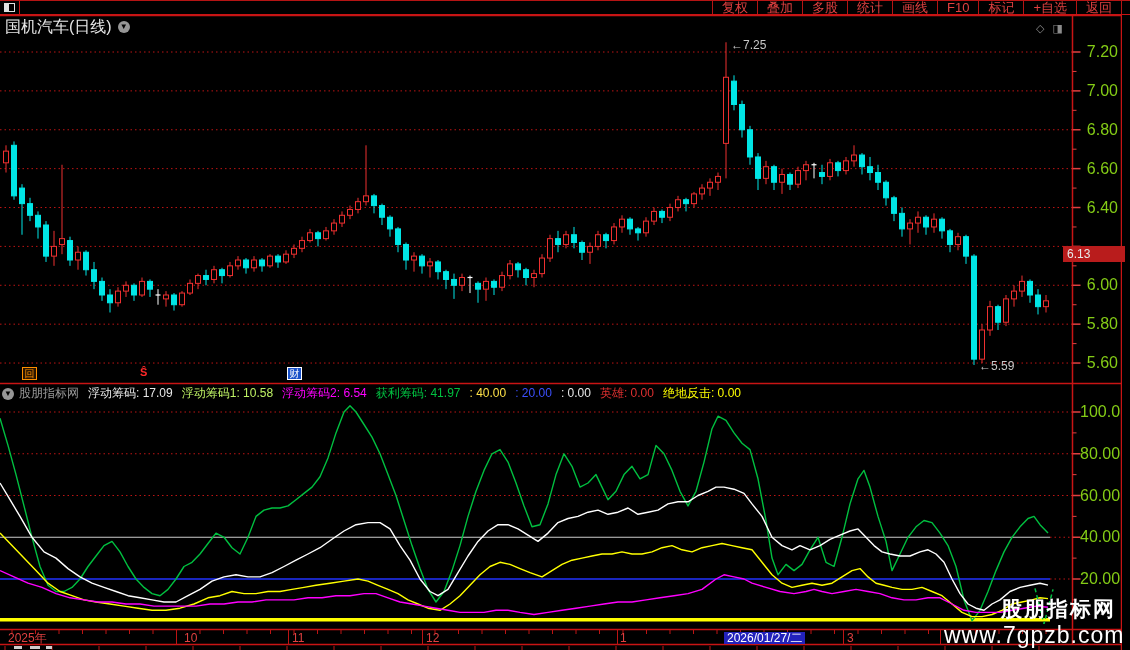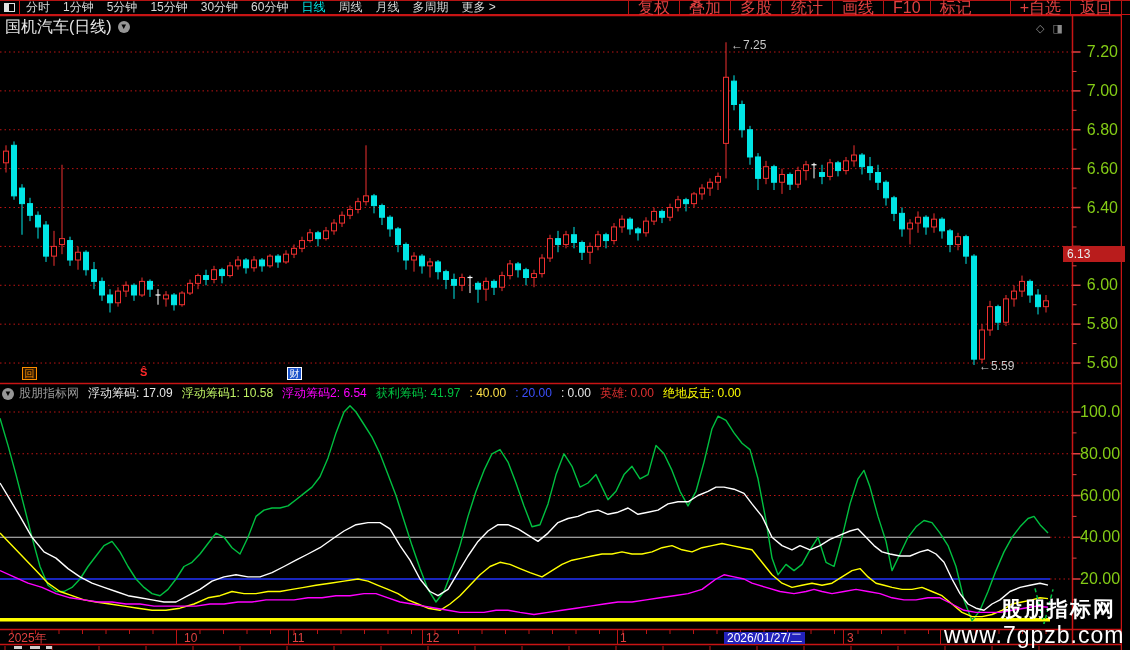--- a/index.html
+++ b/index.html
@@ -6,21 +6,21 @@
   body{width:1130px;height:650px;background:#000;position:relative;overflow:hidden;
        font-family:"Liberation Sans","DejaVu Sans",sans-serif;}
   .abs{position:absolute;}
   
   #menu-bar{left:0;top:0;width:1130px;height:15px;border-top:1px solid #b41414;border-bottom:1px solid #c81414;box-sizing:border-box;background:#000;display:flex;align-items:center;z-index:5;}
   #win-icon-cell{width:19px;height:14px;border-right:1px solid #c81414;display:flex;align-items:center;justify-content:center;flex:0 0 auto;}
   #win-icon{width:11px;height:9px;border:1px solid #e0e0e0;box-sizing:border-box;position:relative;}
   #win-icon::after{content:"";position:absolute;left:0;top:0;width:4px;height:7px;background:#e0e0e0;}
   #menu-left{display:flex;gap:13px;padding-left:6px;font-size:12px;line-height:13px;white-space:nowrap;}
   #menu-left .mi{cursor:default;}
-  #menu-right{margin-left:auto;display:flex;font-size:16px;line-height:13px;height:14px;align-items:center;margin-right:8px;}
+  #menu-right{margin-left:auto;display:flex;font-size:13px;line-height:13px;height:14px;align-items:center;margin-right:8px;}
   #menu-right .mr{padding:0 9px;border-left:1px solid #b41414;white-space:nowrap;}
   #menu-right .mr:last-child{border-right:1px solid #b41414;}
   
   #title-row{left:0;top:16px;width:1072px;height:22px;display:flex;align-items:center;z-index:5;}
   #page-title{color:#e6e6e6;font-size:16px;margin-left:5px;white-space:nowrap;}
   .circle-ico{width:12px;height:12px;border-radius:50%;background:#969696;color:#000;font-size:8px;line-height:12px;text-align:center;margin-left:6px;flex:0 0 auto;}
   #title-icons{position:absolute;left:1036px;top:22px;display:flex;gap:8px;color:#8c8c8c;font-size:11px;z-index:6;}
   
   .ylab{position:absolute;left:1080px;width:38px;text-align:right;color:#84cc16;font-size:16px;line-height:12px;z-index:4;}
   .dlab{position:absolute;top:632px;color:#e04040;font-size:12px;line-height:12px;z-index:4;white-space:nowrap;}
@@ -40,42 +40,29 @@
   #chart-svg{left:0;top:0;z-index:2;}
   #right-strip{left:1122px;top:0;width:8px;height:650px;background:#000;z-index:3;}
 </style>
 </head>
 <body>
 
 <div class="abs" id="menu-bar">
   <div id="win-icon-cell">
     <span id="win-icon"></span>
   </div>
-  <div id="menu-left">
-      <span class="mi" style="color: rgb(216, 216, 216);">分时</span>
-      <span class="mi" style="color: rgb(216, 216, 216);">1分钟</span>
-      <span class="mi" style="color: rgb(216, 216, 216);">5分钟</span>
-      <span class="mi" style="color: rgb(216, 216, 216);">15分钟</span>
-      <span class="mi" style="color: rgb(216, 216, 216);">30分钟</span>
-      <span class="mi" style="color: rgb(216, 216, 216);">60分钟</span>
-      <span class="mi" style="color: rgb(0, 232, 232);">日线</span>
-      <span class="mi" style="color: rgb(216, 216, 216);">周线</span>
-      <span class="mi" style="color: rgb(216, 216, 216);">月线</span>
-      <span class="mi" style="color: rgb(216, 216, 216);">多周期</span>
-      <span class="mi" style="color: rgb(216, 216, 216);">更多 &gt;</span>
-    </div>
   <div id="menu-right">
       <span class="mr" style="color: rgb(224, 64, 64);">复权</span>
       <span class="mr" style="color: rgb(224, 64, 64);">叠加</span>
       <span class="mr" style="color: rgb(224, 64, 64);">多股</span>
       <span class="mr" style="color: rgb(224, 64, 64);">统计</span>
       <span class="mr" style="color: rgb(224, 64, 64);">画线</span>
       <span class="mr" style="color: rgb(224, 64, 64);">F10</span>
       <span class="mr" style="color: rgb(224, 64, 64);">标记</span>
-      <span class="mr" style="color: rgb(224, 64, 64); margin-left: 29px;">+自选</span>
+      <span class="mr" style="color: rgb(224, 64, 64);">+自选</span>
       <span class="mr" style="color: rgb(224, 64, 64);">返回</span>
     </div>
 </div>
 
 <div class="abs" id="title-row">
   <span id="page-title">国机汽车(日线)</span>
   <span class="circle-ico">▼</span>
 </div>
 <div id="title-icons">
     <span>◇</span>

